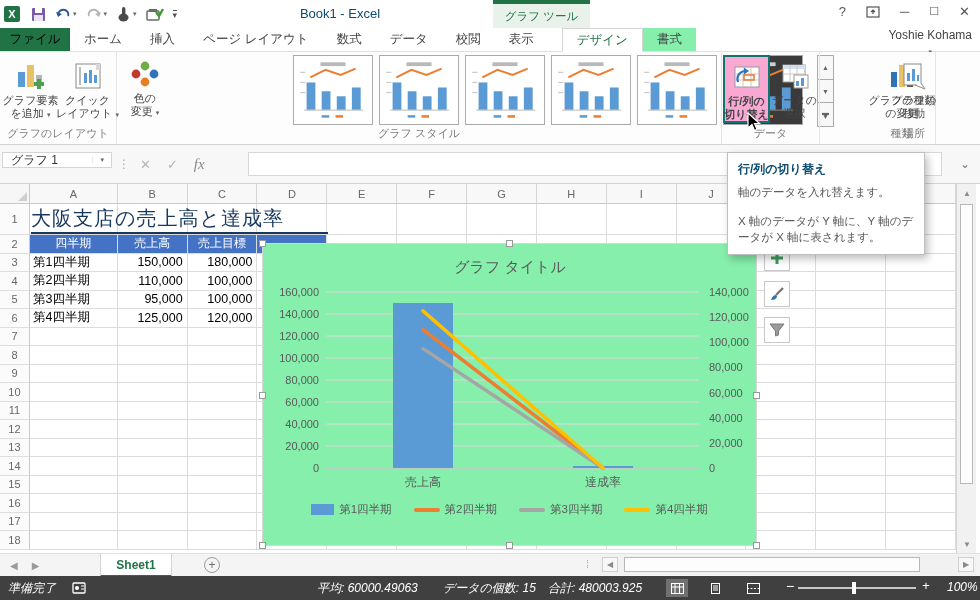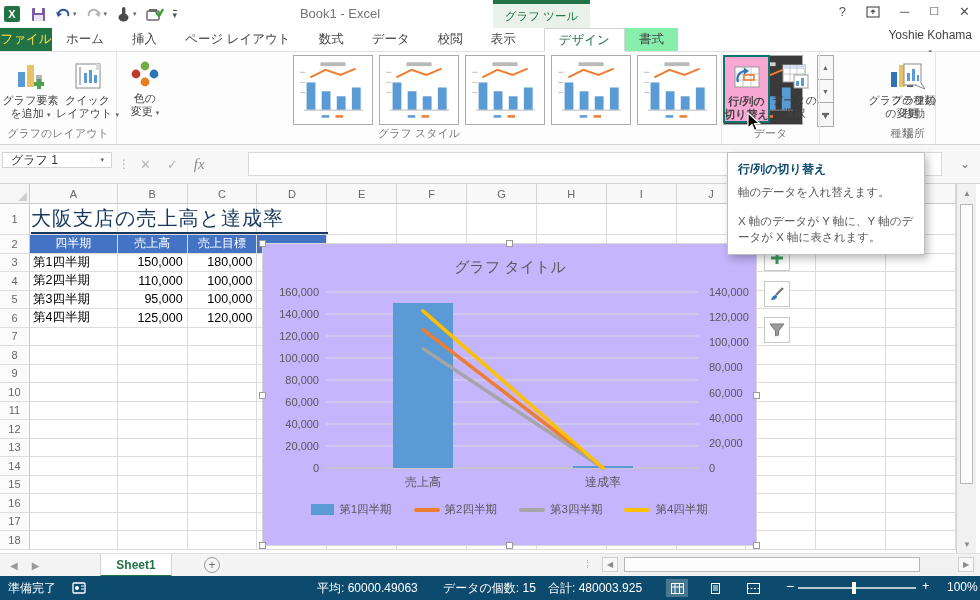--- a/index.html
+++ b/index.html
@@ -6,29 +6,29 @@
   #app{position:relative;width:980px;height:600px;background:#fff;overflow:hidden;
        font-family:"Liberation Sans","DejaVu Sans",sans-serif;color:#222;-webkit-font-smoothing:antialiased;}
   #app *{box-sizing:border-box;}
   .abs{position:absolute;}
 
   
   .titlebar{position:absolute;left:0;top:0;width:980px;height:28px;background:#fff;}
   .qat{position:absolute;left:4px;top:2px;display:flex;align-items:center;gap:9px;height:24px;}
   .qat .qi{display:flex;align-items:center;gap:2px;}
   .dd{font-size:7px;color:#666;}
-  .doc-title{position:absolute;left:255px;top:6px;width:170px;text-align:center;font-size:13px;color:#737373;}
+  .doc-title{position:absolute;left:255px;top:6px;width:170px;text-align:center;font-size:13px;color:#0c4a6e;}
   .ctx-group{position:absolute;left:493px;top:0;width:97px;height:28px;background:#e9f2ea;text-align:center;}
   .ctx-group .strip{position:absolute;left:0;top:0;width:100%;height:4px;background:#217346;}
   .ctx-group .lbl{position:absolute;left:0;top:9px;width:100%;font-size:11.5px;color:#217346;}
   .winbtns{position:absolute;right:10px;top:4px;display:flex;gap:20px;align-items:center;color:#555;font-size:13px;}
 
   
   .tabrow{position:absolute;left:0;top:28px;width:980px;height:24px;background:#fff;border-bottom:1px solid #e1e1e1;display:flex;align-items:stretch;}
-  .tab-file{width:52px;background:#217346;color:#fde047;font-size:12.5px;display:flex;align-items:center;justify-content:center;}
+  .tab-file{width:70px;background:#217346;color:#000000;font-size:12.5px;display:flex;align-items:center;justify-content:center;}
   .tab{padding:0 14px;font-size:12.5px;color:#444;display:flex;align-items:center;}
   .tab.ctx{background:#86efac;}
   .tab.active{background:#fff;color:#217346;border:1px solid #d4d4d4;border-bottom:1px solid #fff;margin-bottom:-1px;}
   .userarea{position:absolute;right:8px;top:0;height:24px;display:flex;align-items:center;gap:6px;font-size:12px;color:#444;flex-direction:column;}
 
   
   .ribbon{position:absolute;left:0;top:52px;width:980px;height:93px;background:#fdfdfd;border-bottom:1px solid #d4d4d4;}
   .grp{position:absolute;top:0;height:92px;border-right:1px solid #e4e4e4;}
   .grp-label{position:absolute;left:0;bottom:3px;width:100%;text-align:center;font-size:11px;color:#7a7a7a;white-space:nowrap;}
   .rbtn{position:absolute;top:3px;display:flex;flex-direction:column;align-items:center;padding-top:5px;border:1px solid transparent;}
@@ -62,21 +62,21 @@
   .grid-row.r1{height:31px;}
   .row-h{width:30px;background:#fbfbfb;border-right:1px solid #c9c9c9;border-bottom:1px solid #dedede;font-size:11px;color:#666;display:flex;align-items:center;justify-content:center;}
   .cell{width:70px;border-right:1px solid #dcdcdc;border-bottom:1px solid #dcdcdc;font-size:12.5px;display:flex;align-items:center;overflow:hidden;}
   .cell.ca{width:88px;}
   .cell.txt{padding-left:3px;color:#000;}
   .cell.num{justify-content:flex-end;padding-right:4px;color:#000;}
   .cell.hdr-blue{background:#4472c4;color:#fff;justify-content:center;font-size:12px;}
   .a1-title{position:absolute;left:31px;top:20px;width:297px;height:30px;font-size:20px;color:#17375e;border-bottom:2px solid #17375e;display:flex;align-items:center;letter-spacing:1px;background:transparent;z-index:2;white-space:nowrap;}
 
   
-  .chart{position:absolute;left:262px;top:243px;width:495px;height:303px;background:#c4b5fd;border:1px solid #d7d7d7;z-index:5;}
+  .chart{position:absolute;left:262px;top:243px;width:495px;height:303px;background:#86efac;border:1px solid #d7d7d7;z-index:5;}
   .hdl{position:absolute;width:7px;height:7px;background:#fff;border:1px solid #9a9a9a;z-index:6;}
   .legend{position:absolute;left:0;top:258px;width:100%;display:flex;justify-content:center;gap:22px;align-items:center;font-size:11.5px;color:#595959;}
   .leg-item{display:flex;align-items:center;gap:5px;}
   .chart-btns{position:absolute;left:764px;top:245px;z-index:6;display:flex;flex-direction:column;gap:10px;}
   .cbtn{width:26px;height:26px;background:#fff;border:1px solid #c8c8c8;display:flex;align-items:center;justify-content:center;}
 
   
   .vscroll{position:absolute;left:956px;top:184px;width:20px;height:369px;background:#f1f1f1;border-left:1px solid #d4d4d4;}
   .vthumb{position:absolute;left:3px;top:20px;width:13px;height:280px;background:#fdfdfd;border:1px solid #b8b8b8;}
   .sarrow{position:absolute;left:0;width:20px;height:18px;color:#8a8a8a;font-size:8px;display:flex;align-items:center;justify-content:center;}
@@ -84,21 +84,21 @@
   
   .tabbar{position:absolute;left:0;top:553px;width:980px;height:23px;background:#f4f4f4;border-top:1px solid #e0e0e0;font-size:12px;color:#666;}
   .snav{position:absolute;top:0;height:23px;display:flex;align-items:center;color:#9a9a9a;font-size:10px;gap:14px;left:10px;}
   .sheettab{position:absolute;left:100px;top:0;width:72px;height:23px;background:#fff;border-left:1px solid #d4d4d4;border-right:1px solid #d4d4d4;border-bottom:2px solid #217346;color:#217346;font-weight:bold;display:flex;align-items:center;justify-content:center;}
   .addsheet{position:absolute;left:204px;top:3px;width:16px;height:16px;border:1px solid #9a9a9a;border-radius:50%;color:#6d6d6d;font-size:12px;line-height:14px;text-align:center;}
   .hscroll{position:absolute;left:600px;top:1px;width:376px;height:20px;background:#f1f1f1;}
   .hthumb{position:absolute;left:24px;top:2px;width:296px;height:15px;background:#fdfdfd;border:1px solid #b8b8b8;}
   .harrow{position:absolute;top:2px;width:16px;height:15px;border:1px solid #d0d0d0;background:#f7f7f7;color:#8a8a8a;font-size:8px;display:flex;align-items:center;justify-content:center;}
 
   
-  .statusbar{position:absolute;left:0;top:576px;width:980px;height:24px;background:#0c4a6e;color:#fff;font-size:12px;}
+  .statusbar{position:absolute;left:0;top:576px;width:980px;height:24px;background:#404040;color:#fff;font-size:12px;font-style:italic;}
   .statusbar span{position:absolute;top:4px;}
   .viewbtn{position:absolute;top:3px;width:22px;height:18px;display:flex;align-items:center;justify-content:center;}
   .viewbtn.active{background:rgba(255,255,255,0.25);}
   .ztrack{position:absolute;top:11px;left:798px;width:118px;height:2px;background:rgba(255,255,255,0.7);}
   .zhandle{position:absolute;top:6px;left:852px;width:4px;height:12px;background:#fff;}
 
   
   .tooltip{position:absolute;left:727px;top:152px;width:198px;background:#fff;border:1px solid #bfbfbf;box-shadow:3px 4px 8px rgba(0,0,0,0.25);z-index:20;padding:8px 10px;}
   .tooltip .tt-title{font-size:12px;font-weight:bold;color:#0c4a6e;margin-bottom:6px;}
   .tooltip .tt-body{font-size:11.5px;color:#595959;line-height:1.45;}

